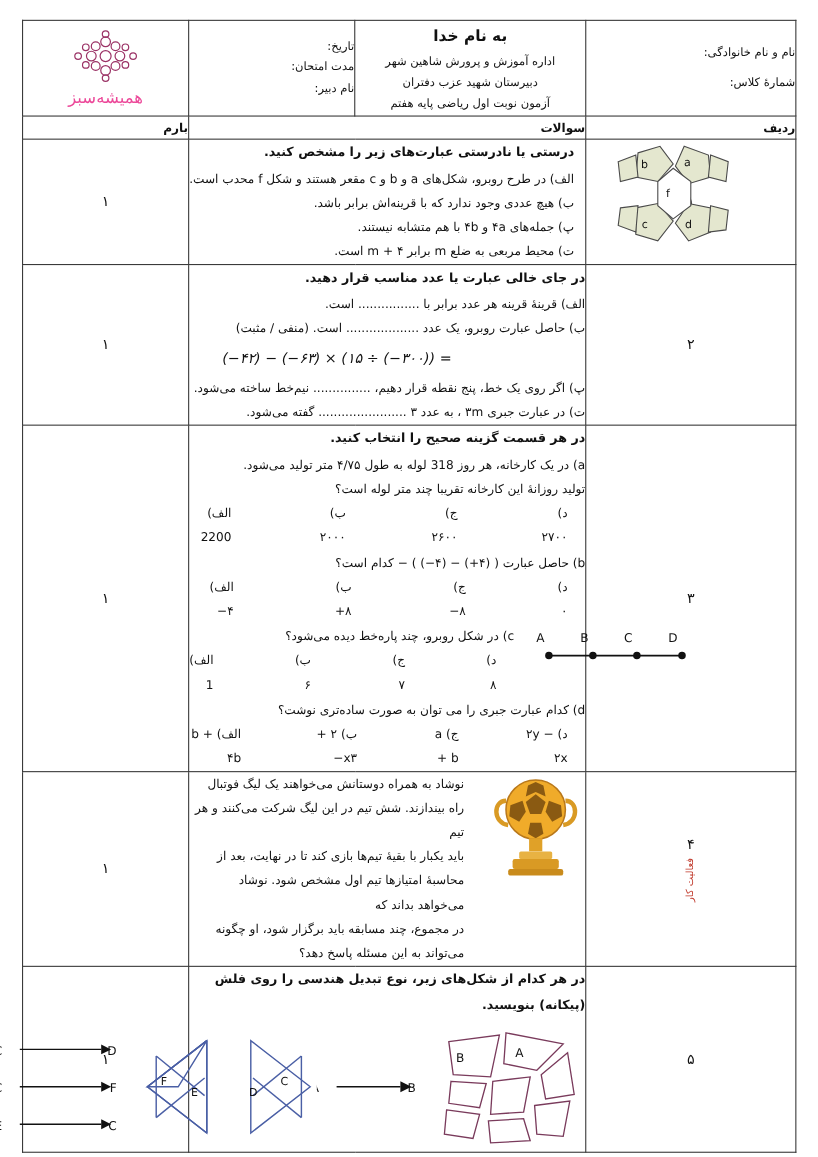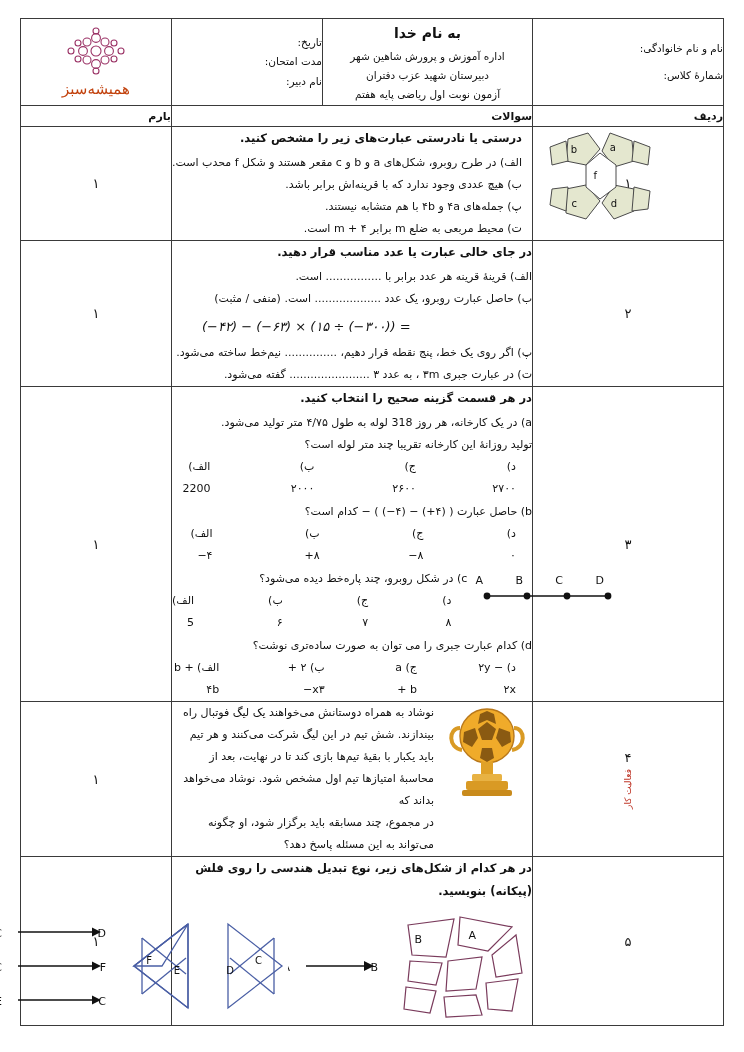--- a/index.html
+++ b/index.html
@@ -40,21 +40,21 @@
   }
   .logo-wrap {
     display: flex;
     flex-direction: column;
     align-items: center;
     justify-content: center;
     gap: 2px;
   }
   .logo-word {
     font-size: 15px;
-    color: #c2410c;
+    color: #ec4899;
     font-family: "DejaVu Serif", serif;
     letter-spacing: 1px;
   }
   .hdr-meta {
     width: 150px;
     padding: 6px 8px 6px 8px;
     font-size: 10.5px;
     line-height: 1.85;
     text-align: right;
     margin-top: 28px;
@@ -104,21 +104,21 @@
   .q-title {
     font-weight: bold;
     font-size: 11.5px;
     margin-bottom: 2px;
   }
   .q-line { white-space: nowrap; }
   .q-flex {
     display: flex;
     flex-direction: row-reverse;
     align-items: flex-start;
-    gap: 8px;
+    gap: 20px;
     justify-content: space-between;
   }
   .q-text-col { flex: 1 1 auto; }
   .q-art-col { flex: 0 0 auto; }
 
   .opt-row {
     display: flex;
     flex-direction: row-reverse;
     justify-content: flex-start;
     gap: 46px;
@@ -300,21 +300,21 @@
           <span>د) ۰</span>
         </div>
       </div>
 
       <div class="sub-q q-flex">
         <div class="q-text-col">
           <div>
             <span class="mono">c</span><span>) در شکل روبرو، چند پاره‌خط دیده می‌شود؟</span>
           </div>
           <div class="opt-row wide">
-            <span>الف) 5</span>
+            <span>الف) 1</span>
             <span>ب) ۶</span>
             <span>ج) ۷</span>
             <span>د) ۸</span>
           </div>
         </div>
         <div class="q-art-col">
           <svg width="150" height="40" viewBox="0 0 150 40">
             <line x1="12" y1="28" x2="135" y2="28" stroke="#111" stroke-width="1.6"></line>
             <circle cx="12" cy="28" r="3.4" fill="#111"></circle>
             <circle cx="52" cy="28" r="3.4" fill="#111"></circle>

